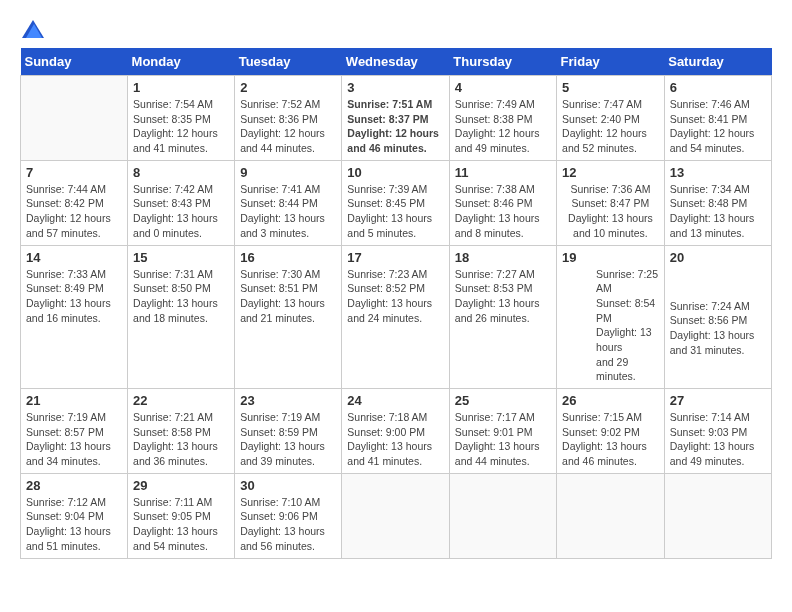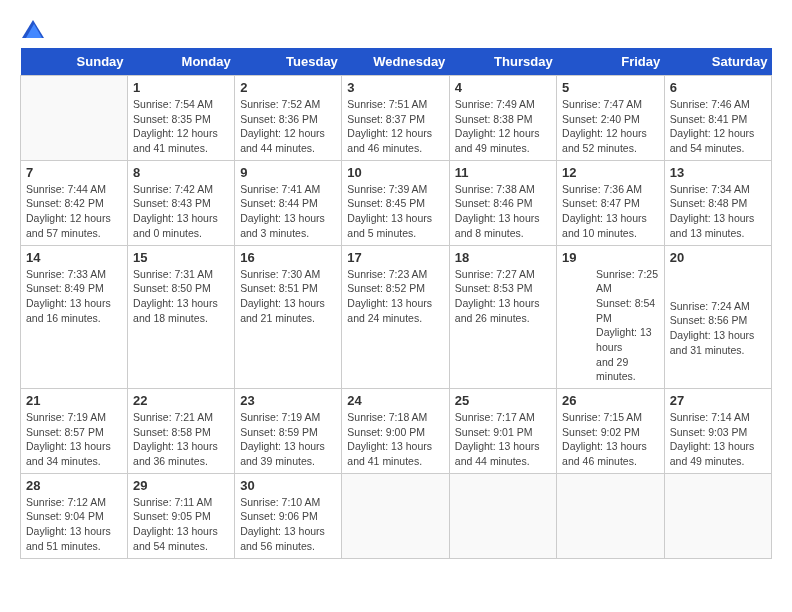--- a/index.html
+++ b/index.html
@@ -35,21 +35,21 @@
     }
     .calendar-table {
       width: 100%;
       border-collapse: collapse;
       font-size: 11px;
     }
     .calendar-table th {
       background-color: #2255cc;
       color: white;
       padding: 6px 4px;
-      text-align: right;
+      text-align: left;
       font-size: 13px;
       font-weight: bold;
     }
     .calendar-table td {
       border: 1px solid #ccc;
       vertical-align: top;
       padding: 4px 5px;
       width: 108px;
       min-height: 80px;
       height: 80px;
@@ -115,21 +115,21 @@
         </td>
         <td>
           <div class="day-number">2</div>
           <div class="day-info" style="white-space: pre-line;">Sunrise: 7:52 AM
 Sunset: 8:36 PM
 Daylight: 12 hours
 and 44 minutes.</div>
         </td>
         <td>
           <div class="day-number">3</div>
-          <div class="day-info" style="white-space: pre-line;">Sunrise: 7:51 AM
+          <div class="day-info" style="white-space: pre-line; font-weight: bold;">Sunrise: 7:51 AM
 Sunset: 8:37 PM
 Daylight: 12 hours
 and 46 minutes.</div>
         </td>
         <td>
           <div class="day-number">4</div>
           <div class="day-info" style="white-space: pre-line;">Sunrise: 7:49 AM
 Sunset: 8:38 PM
 Daylight: 12 hours
 and 49 minutes.</div>
@@ -180,21 +180,21 @@
         </td>
         <td>
           <div class="day-number">11</div>
           <div class="day-info" style="white-space: pre-line;">Sunrise: 7:38 AM
 Sunset: 8:46 PM
 Daylight: 13 hours
 and 8 minutes.</div>
         </td>
         <td>
           <div class="day-number">12</div>
-          <div class="day-info" style="white-space: pre-line;">Sunrise: 7:36 AM
+          <div class="day-info" style="white-space: pre-line; text-align: center;">Sunrise: 7:36 AM
 Sunset: 8:47 PM
 Daylight: 13 hours
 and 10 minutes.</div>
         </td>
         <td>
           <div class="day-number">13</div>
           <div class="day-info" style="white-space: pre-line;">Sunrise: 7:34 AM
 Sunset: 8:48 PM
 Daylight: 13 hours
 and 13 minutes.</div>

